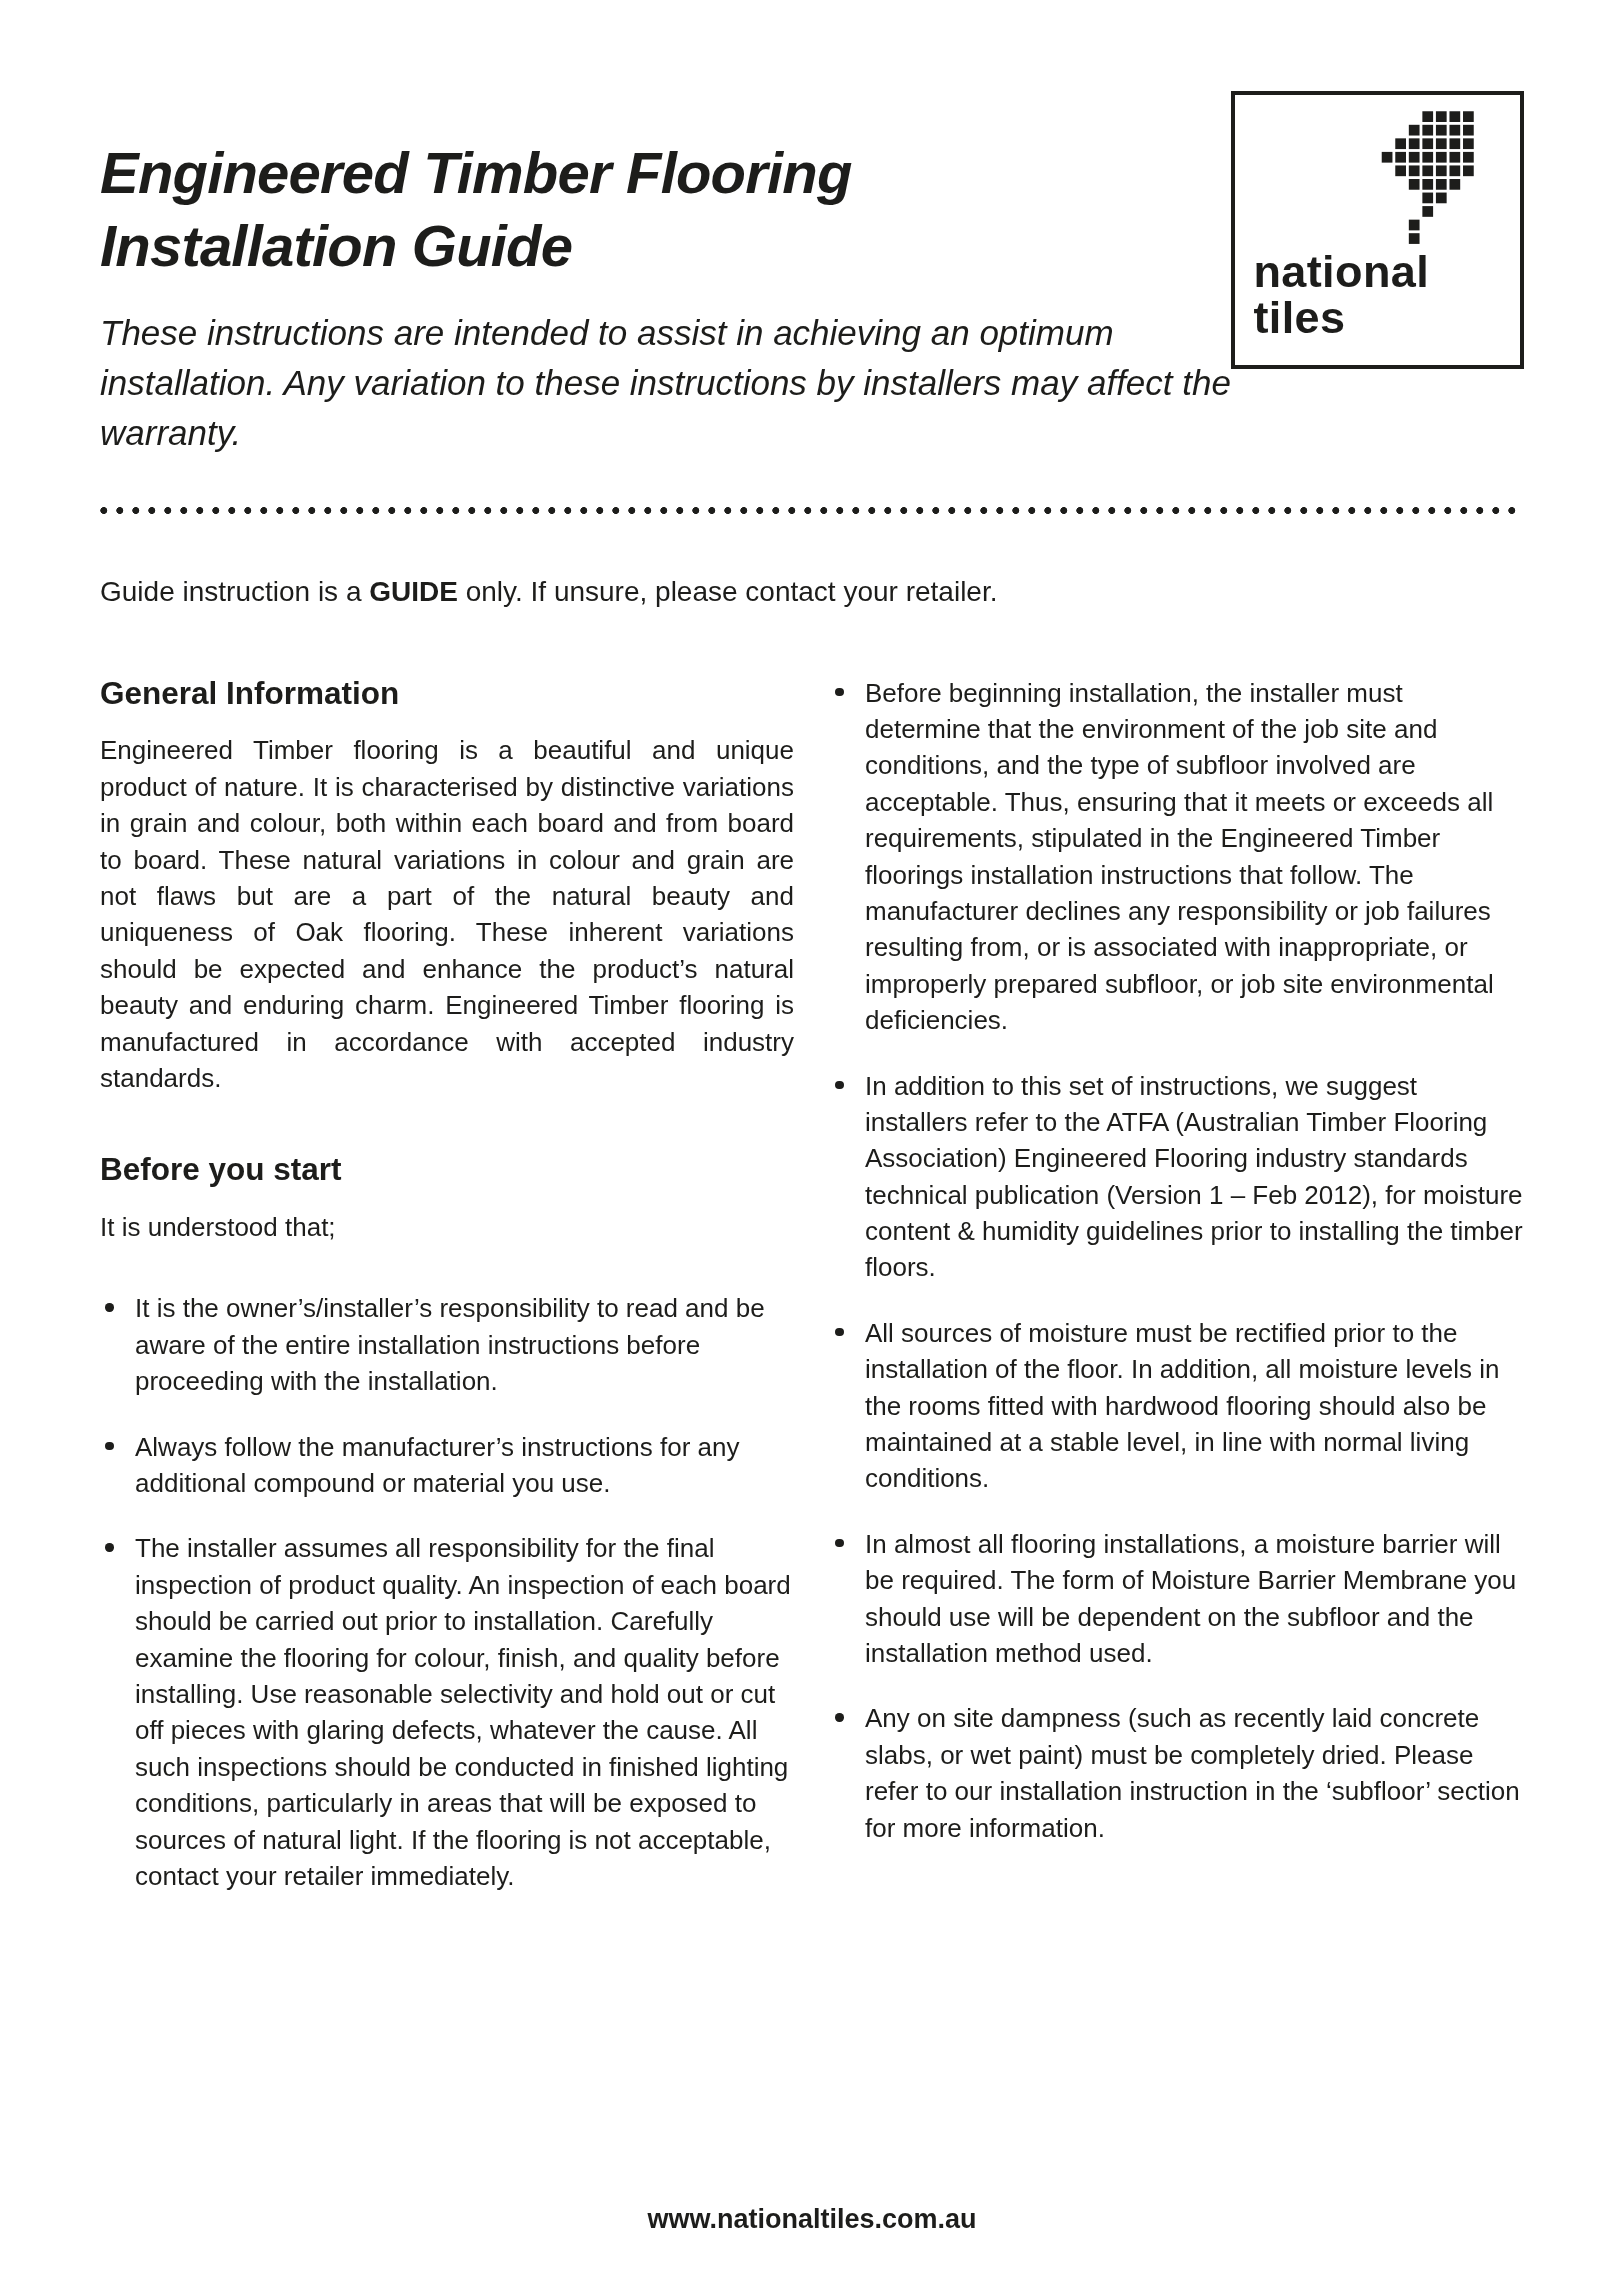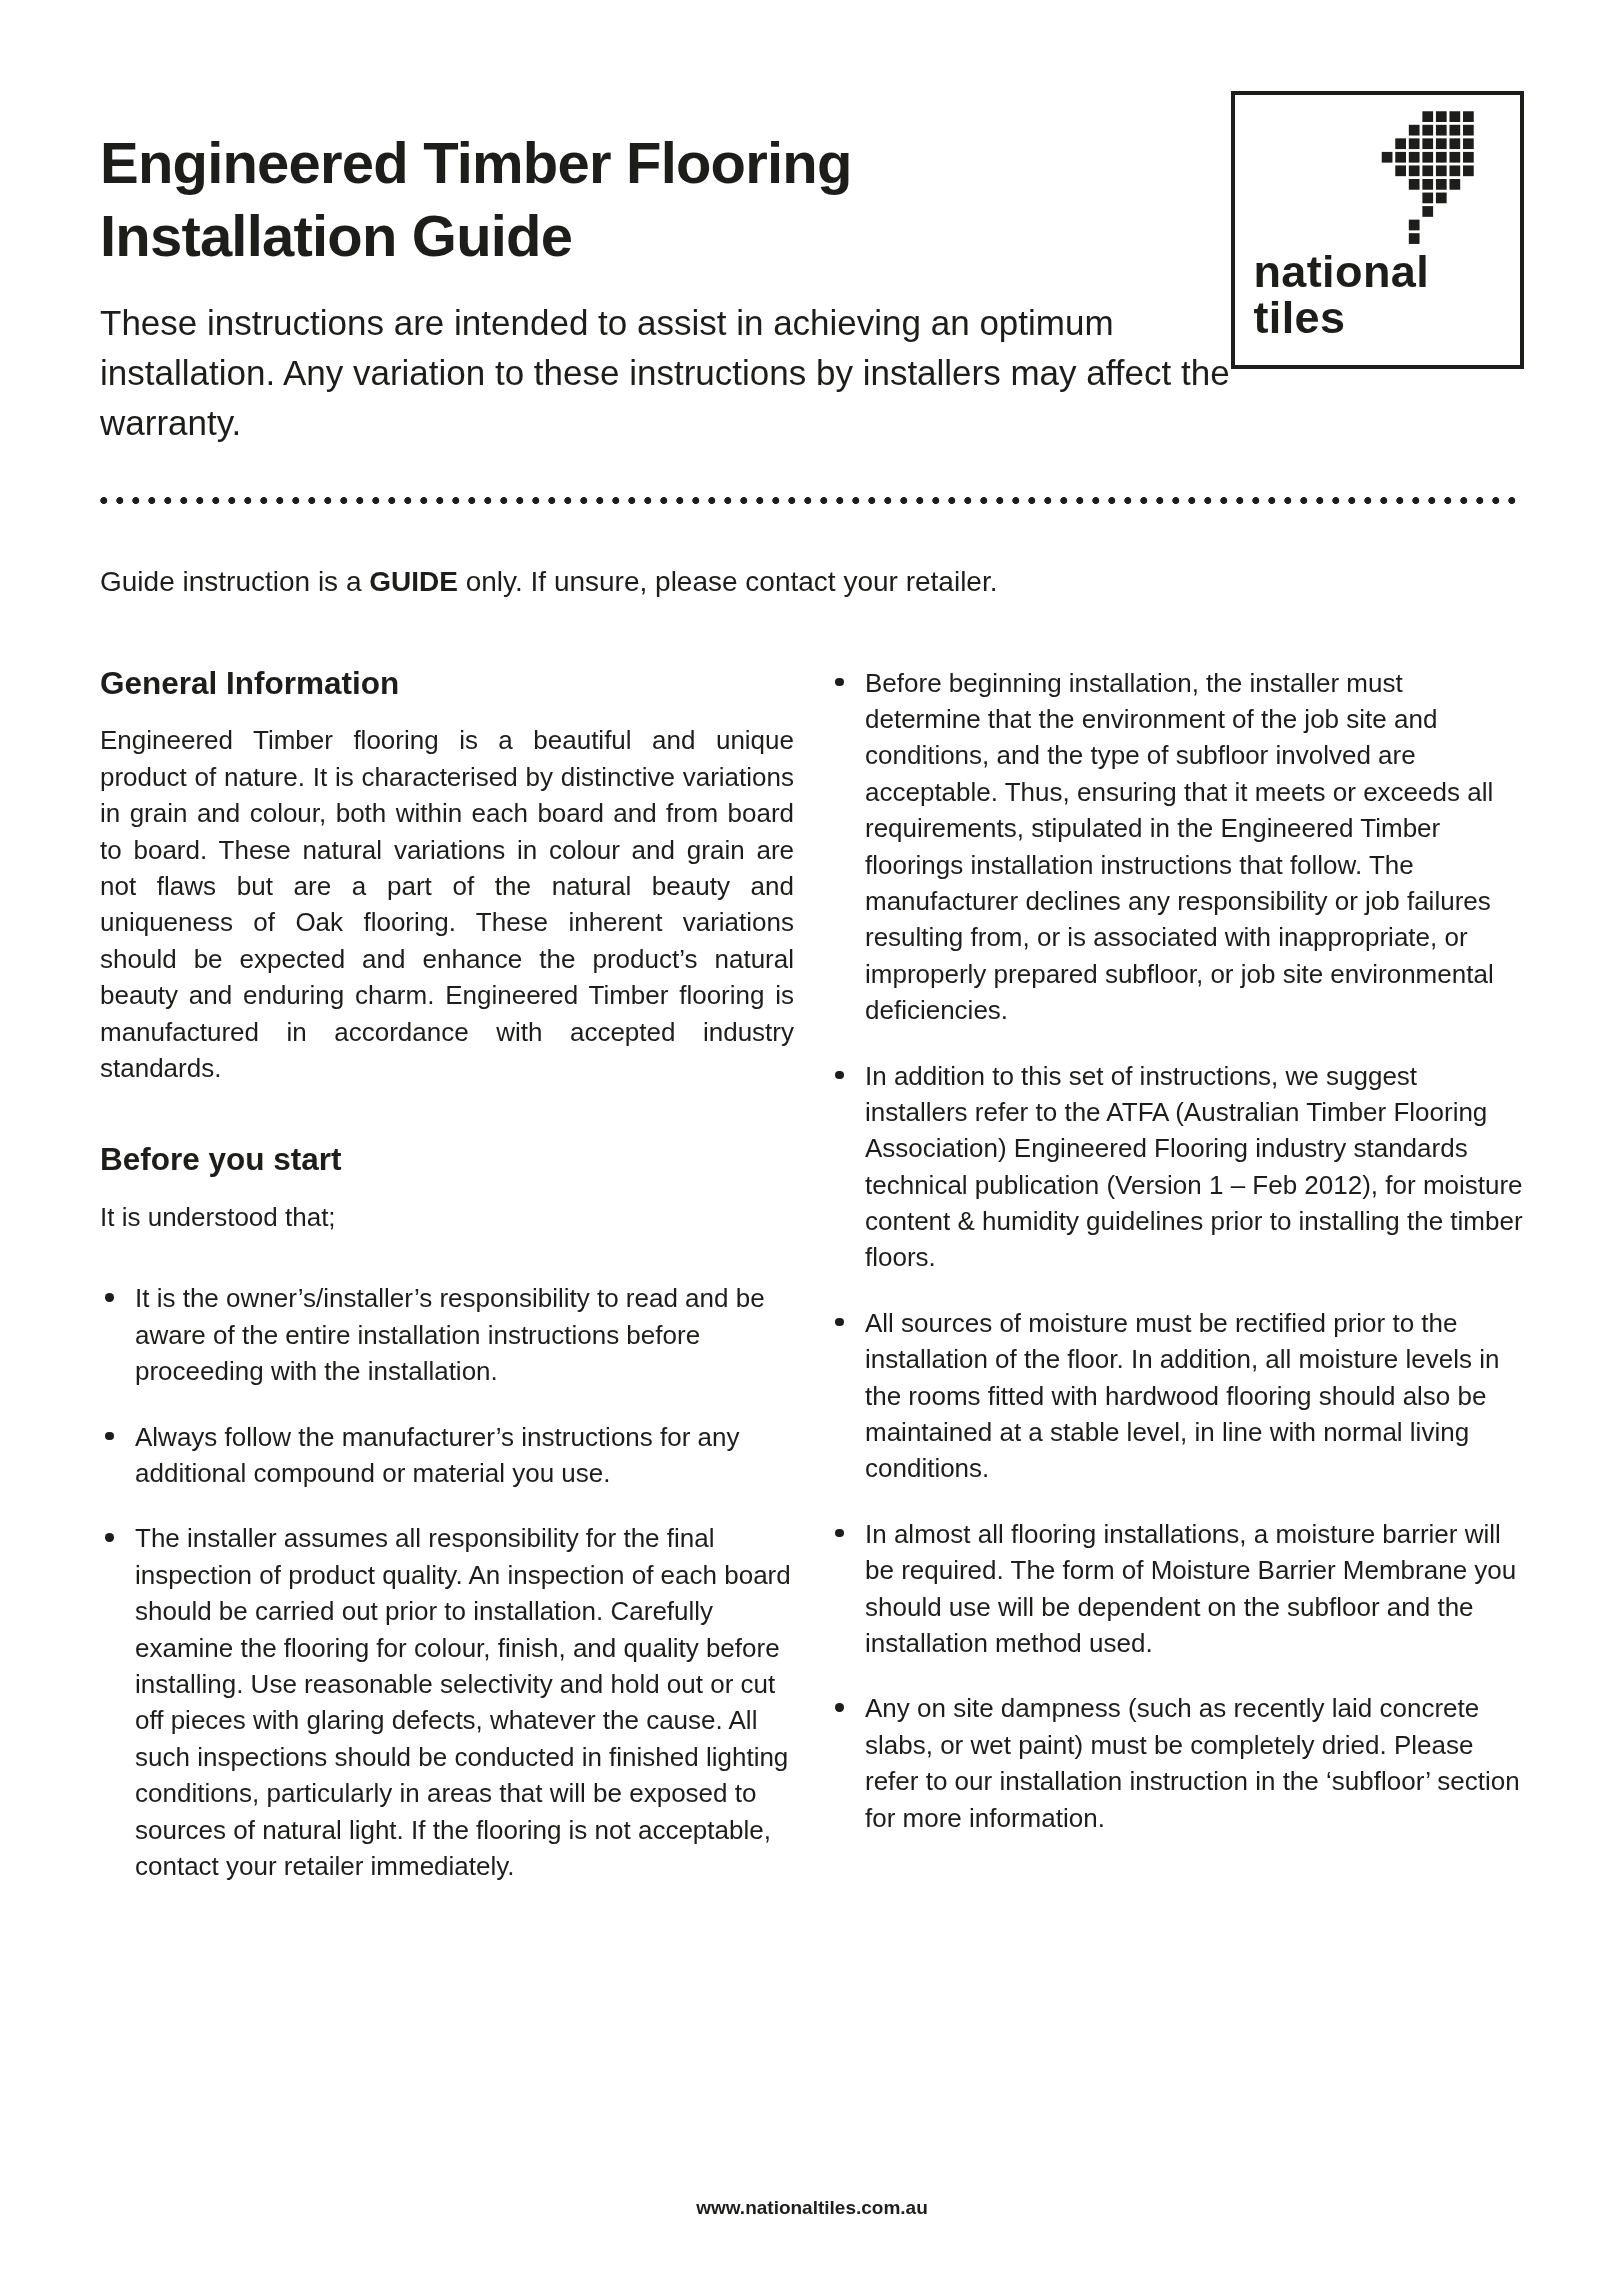--- a/index.html
+++ b/index.html
@@ -17,21 +17,21 @@
     inset: 0;
     padding: 91px 100px 0 100px;
   }
 
   
   .header {
     display: flex;
     justify-content: space-between;
     align-items: flex-start;
   }
-  .title-block { margin-top: 35px; max-width: 1136px; }
+  .title-block { margin-top: 45px; max-width: 1136px; font-style: italic; }
   .doc-title {
     font-size: 58px;
     font-weight: 800;
     line-height: 1.26;
     letter-spacing: -0.8px;
   }
   .doc-subtitle {
     margin-top: 26px;
     font-size: 35px;
     line-height: 1.42;
@@ -112,23 +112,23 @@
     height: 8.4px;
     border-radius: 50%;
     background: #1d1d1b;
   }
 
   
   .footer {
     position: absolute;
     left: 0;
     right: 0;
-    bottom: 76px;
+    bottom: 60px;
     text-align: center;
-    font-size: 19px;
+    font-size: 27px;
     font-weight: 800;
   }
 </style>
 </head>
 <body>
 
 <div class="page">
 
   <div class="header">
     <div class="title-block">

